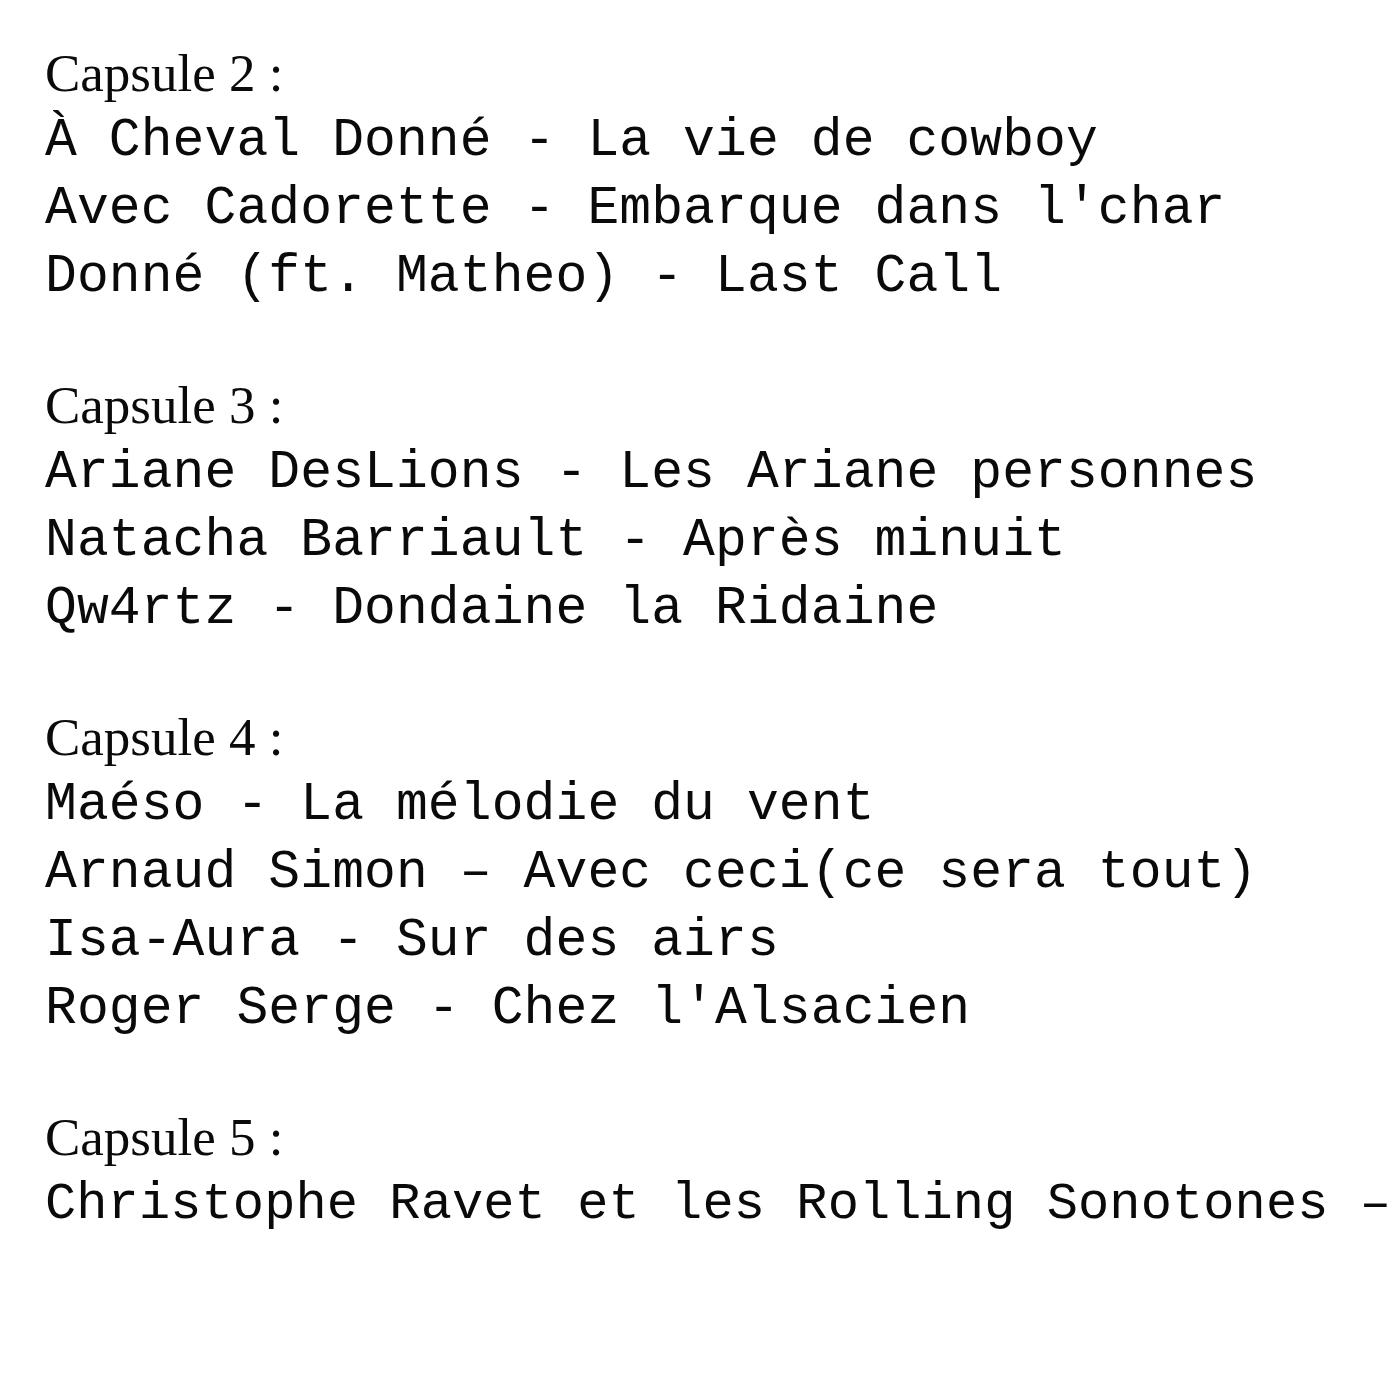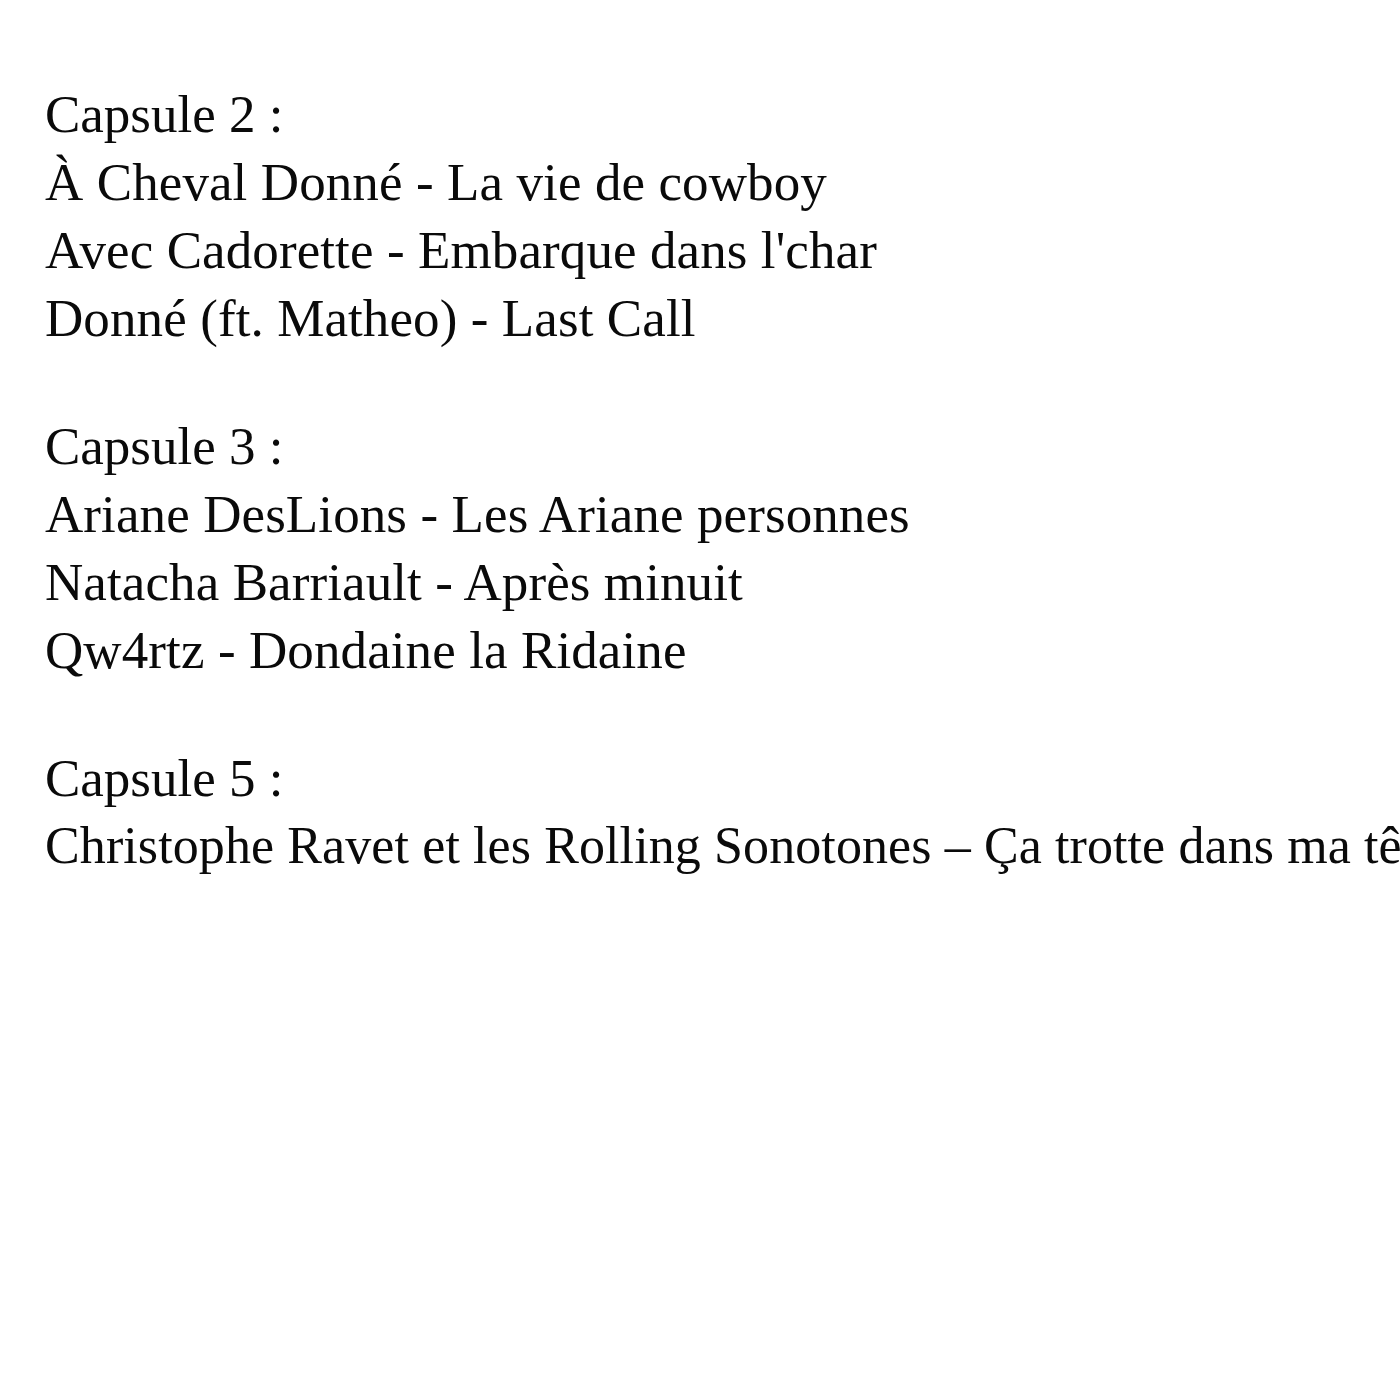--- a/index.html
+++ b/index.html
@@ -12,33 +12,34 @@
     background: #ffffff;
     font-family: "Liberation Serif", serif;
     color: #0a0a0a;
     overflow: hidden;
   }
   .page {
     position: relative;
     width: 1400px;
     height: 1400px;
     box-sizing: border-box;
-    padding: 80px 30px 0 45px;
+    padding: 39px 30px 0 45px;
   }
   .block {
     margin: 0 0 60px 0;
   }
   .block:last-child {
     margin-bottom: 16px;
   }
   .line {
     font-size: 53px;
     line-height: 68px;
     white-space: nowrap;
     letter-spacing: 0.1px;
+    font-family: Liberation Mono, monospace;
   }
   .heading {
     font-size: 53px;
     line-height: 68px;
     white-space: nowrap;
   }
   .line.wide {
     font-size: 52px;
   }
 </style>
@@ -54,19 +55,26 @@
     <div class="line">Donné (ft. Matheo) - Last Call</div>
   </div>
 
   <div class="block">
     <div class="heading">Capsule 3 :</div>
     <div class="line">Ariane DesLions - Les Ariane personnes</div>
     <div class="line">Natacha Barriault - Après minuit</div>
     <div class="line">Qw4rtz - Dondaine la Ridaine</div>
   </div>
 
+  <div class="block">
+    <div class="heading">Capsule 4 :</div>
+    <div class="line">Maéso - La mélodie du vent</div>
+    <div class="line">Arnaud Simon – Avec ceci(ce sera tout)</div>
+    <div class="line">Isa-Aura - Sur des airs</div>
+    <div class="line">Roger Serge - Chez l'Alsacien</div>
+  </div>
 
   <div class="block">
     <div class="heading">Capsule 5 :</div>
     <div class="line wide">Christophe Ravet et les Rolling Sonotones – Ça trotte dans ma tête</div>
   </div>
 
 </div>
 
 </body></html>

